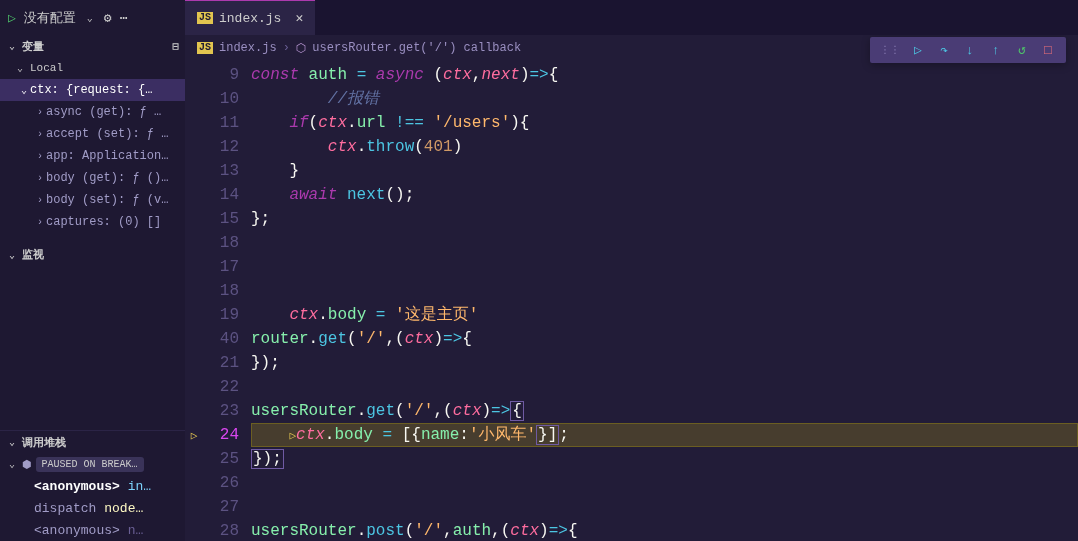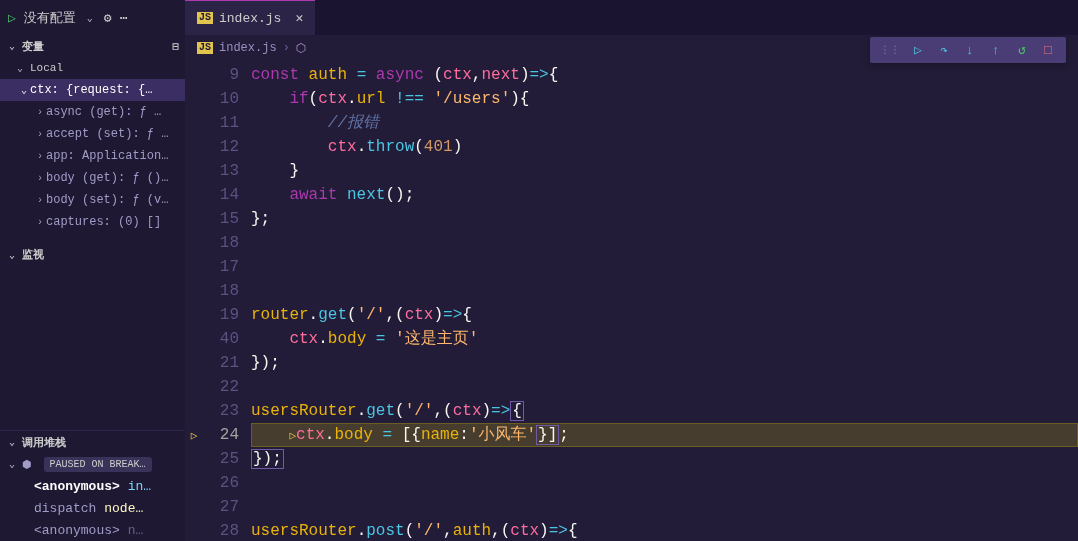--- a/index.html
+++ b/index.html
@@ -16,43 +16,43 @@
 .section-hd.bold{font-weight:bold}
 .section-hd .sp{flex:1}
 .chev{width:12px;display:inline-block;text-align:center;font-size:10px}
 .tree{flex:1;overflow:hidden;font-size:12px}
 .tree-row{display:flex;align-items:center;height:22px;padding:0 4px;color:#a19cc7;white-space:nowrap;overflow:hidden;text-overflow:ellipsis}
 .tree-row.sel{background:#3b2e62;color:#fff}
 .tree-row.ind1{padding-left:18px}
 .tree-row.ind2{padding-left:34px}
 .tree-row.ind3{padding-left:44px}
 .stack{border-top:1px solid #2b2446}
-.pause-badge{background:#3a3359;border-radius:3px;padding:2px 6px;font-size:10px;color:#ccc;margin-left:8px}
+.pause-badge{background:#3a3359;border-radius:3px;padding:2px 6px;font-size:10px;color:#ccc;margin-left:0}
 .editor{flex:1;display:flex;flex-direction:column;background:#221c38;position:relative}
 .crumbs{height:26px;display:flex;align-items:center;gap:6px;padding:0 12px;color:#9a8fc1;font-size:12px;background:#221c38}
 .crumb-sep{color:#6a5f95}
 .code-area{flex:1;display:flex;overflow:hidden;position:relative;font-size:16px}
 .gutter{width:48px;text-align:right;padding-right:12px;color:#5c5282;user-select:none;padding-top:2px}
 .gutter div{height:24px;line-height:24px}
 .bp-col{width:18px;padding-top:2px}
 .bp-col div{height:24px;display:flex;align-items:center;justify-content:center}
 .code{flex:1;padding-top:2px;position:relative}
 .line{height:24px;line-height:24px;white-space:pre}
 .line.hl{background:rgba(140,122,30,0.35);box-shadow:inset 0 0 0 1px #6b5e22}
 .box{border:1px solid #6f5aa3;padding:0 1px}
 .cur-arrow{color:#e2c54f;font-size:11px}
-.c-k{color:#ac3aae;}
+.c-k{color:#ac3aae;font-style:italic}
 .c-fn{color:#4cc5e2}
-.c-var{color:#ff6d9f;}
+.c-var{color:#ff6d9f;font-style:italic}
 .c-op{color:#4cc5e2}
 .c-s{color:#ffb86c}
 .c-num{color:#d19a66}
 .c-cm{color:#6272a4;font-style:italic}
 .c-p{color:#f8f8f2}
-.c-id{color:#eab308}
+.c-id{color:#86efac}
 .dbg-bar{position:absolute;top:2px;right:12px;background:#4a3c75;display:flex;gap:10px;padding:5px 10px;border-radius:2px;align-items:center;box-shadow:0 2px 8px rgba(0,0,0,0.3)}
 .dbg-btn{color:#4cc5e2;cursor:pointer;width:16px;height:16px;display:flex;align-items:center;justify-content:center}
 .dbg-btn.stop{color:#f07178}
 .dbg-btn.restart{color:#4ec36a}
 .grip{color:#8a7eb5;cursor:move;font-size:10px}
 .bug{color:#a19cc7}
 </style>
 </head>
 <body>
 
@@ -136,20 +136,21 @@
       <div class="tree-row ind2"><span>&lt;anonymous&gt;</span>&nbsp;<span style="color:#6a5f95">n…</span></div>
     </div>
   </div>
 
   <div class="editor">
     <div class="crumbs">
       <span class="jsicon">JS</span>
       <span>index.js</span>
       <span class="crumb-sep">›</span>
       <span style="color:#b694d1">⬡</span>
+      <span>usersRouter.get('/') callback</span>
     </div>
 
     <div class="dbg-bar">
       <span class="grip">⋮⋮</span>
       <span class="dbg-btn">▷</span>
       <span class="dbg-btn">↷</span>
       <span class="dbg-btn">↓</span>
       <span class="dbg-btn">↑</span>
       <span class="dbg-btn restart">↺</span>
       <span class="dbg-btn stop">□</span>
@@ -189,39 +190,39 @@
           <div>14</div>
           <div>15</div>
           <div>18</div>
           <div>17</div>
           <div>18</div>
           <div>19</div>
           <div>40</div>
           <div>21</div>
           <div>22</div>
           <div>23</div>
-          <div style="color:#a3a3a3">24</div>
+          <div style="color:#d946ef">24</div>
           <div>25</div>
           <div>26</div>
           <div>27</div>
           <div>28</div>
       </div>
       <div class="code">
 <div class="line"><span class="c-k">const </span><span class="c-id">auth </span><span class="c-op">= </span><span class="c-k">async </span><span class="c-p">(</span><span class="c-var">ctx</span><span class="c-p">,</span><span class="c-var">next</span><span class="c-p">)</span><span class="c-op">=&gt;</span><span class="c-p">{</span></div>
+<div class="line"><span class="c-cm">        //报错</span></div>
 <div class="line"><span class="c-k">    if</span><span class="c-p">(</span><span class="c-var">ctx</span><span class="c-p">.</span><span class="c-id">url </span><span class="c-op">!== </span><span class="c-s">'/users'</span><span class="c-p">){</span></div>
-<div class="line"><span class="c-cm">        //报错</span></div>
 <div class="line"><span class="c-var">        ctx</span><span class="c-p">.</span><span class="c-fn">throw</span><span class="c-p">(</span><span class="c-num">401</span><span class="c-p">)</span></div>
 <div class="line"><span class="c-p">    }</span></div>
 <div class="line"><span class="c-k">    await </span><span class="c-fn">next</span><span class="c-p">();</span></div>
 <div class="line"><span class="c-p">};</span></div>
 <div class="line"></div>
 <div class="line"></div>
 <div class="line"></div>
+<div class="line"><span class="c-var">    ctx</span><span class="c-p">.</span><span class="c-id">body </span><span class="c-op">= </span><span class="c-s">'这是主页'</span></div>
 <div class="line"><span class="c-id">router</span><span class="c-p">.</span><span class="c-fn">get</span><span class="c-p">(</span><span class="c-s">'/'</span><span class="c-p">,(</span><span class="c-var">ctx</span><span class="c-p">)</span><span class="c-op">=&gt;</span><span class="c-p">{</span></div>
-<div class="line"><span class="c-var">    ctx</span><span class="c-p">.</span><span class="c-id">body </span><span class="c-op">= </span><span class="c-s">'这是主页'</span></div>
 <div class="line"><span class="c-p">});</span></div>
 <div class="line"></div>
 <div class="line"><span class="c-id">usersRouter</span><span class="c-p">.</span><span class="c-fn">get</span><span class="c-p">(</span><span class="c-s">'/'</span><span class="c-p">,(</span><span class="c-var">ctx</span><span class="c-p">)</span><span class="c-op">=&gt;</span><span class="c-p box">{</span></div>
 <div class="line hl">    <span class="cur-arrow">▷</span><span class="c-var">ctx</span><span class="c-p">.</span><span class="c-id">body </span><span class="c-op">= </span><span class="c-p">[{</span><span class="c-id">name</span><span class="c-p">:</span><span class="c-s">'小风车'</span><span class="c-p box">}]</span><span class="c-p">;</span></div>
 <div class="line"><span class="c-p box">});</span></div>
 <div class="line"></div>
 <div class="line"></div>
 <div class="line"><span class="c-id">usersRouter</span><span class="c-p">.</span><span class="c-fn">post</span><span class="c-p">(</span><span class="c-s">'/'</span><span class="c-p">,</span><span class="c-id">auth</span><span class="c-p">,(</span><span class="c-var">ctx</span><span class="c-p">)</span><span class="c-op">=&gt;</span><span class="c-p">{</span></div>
       </div>
     </div>

